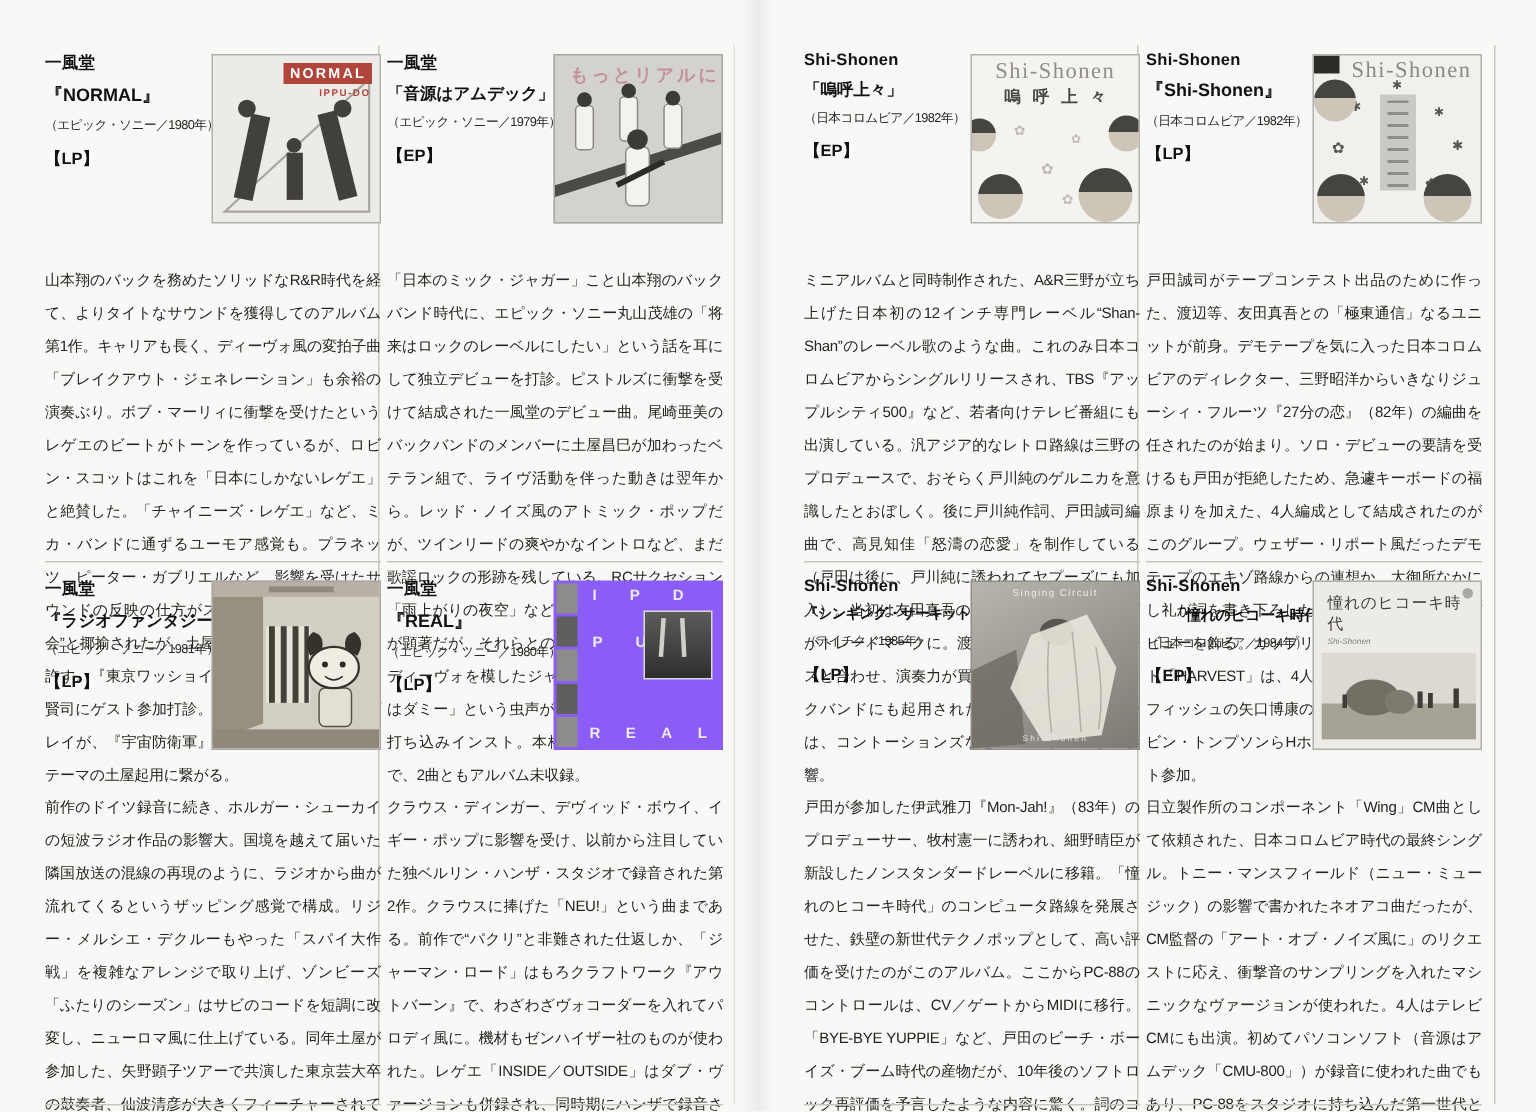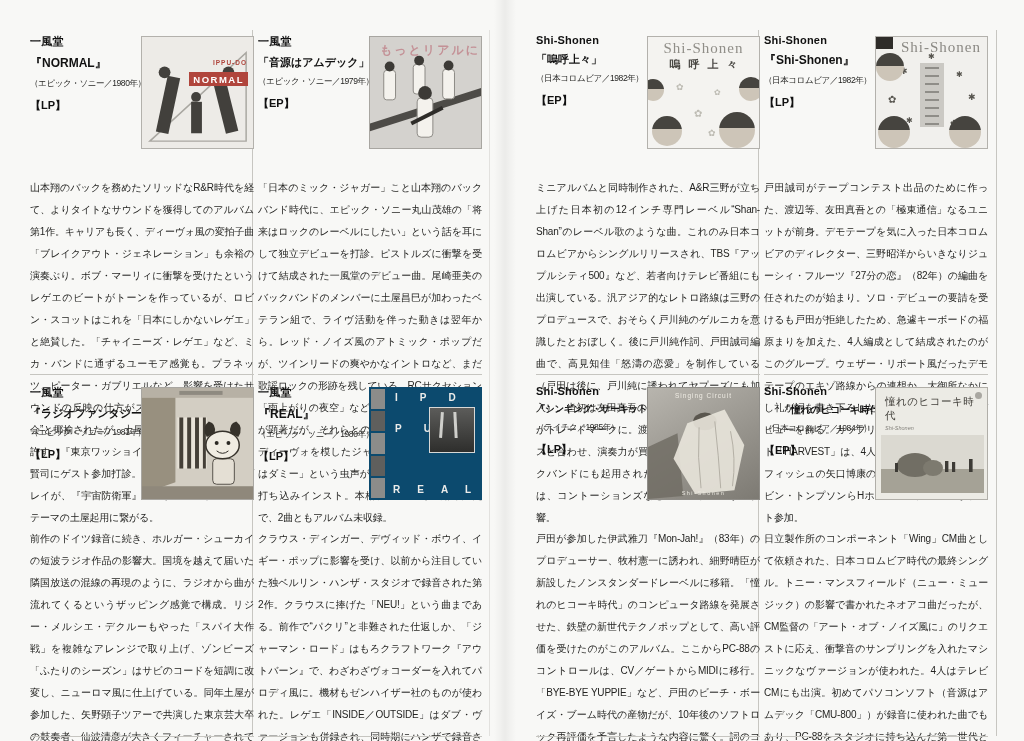--- a/index.html
+++ b/index.html
@@ -26,21 +26,21 @@
   .label{font-size:8.5px;color:#262624;margin-top:6px;white-space:nowrap;letter-spacing:-0.4px;}
   .format{font-size:11px;font-weight:bold;color:#111;margin-top:8px;}
   .body{font-size:10px;line-height:22px;text-align:justify;color:#242422;letter-spacing:-0.2px;}
 
   .cover{position:absolute;right:0;top:4px;width:113px;height:113px;box-sizing:border-box;overflow:hidden;}
   .cvsvg{position:absolute;left:0;top:0;width:100%;height:100%;}
 
   
   .cv1{background:#edebe7;border:1px solid #b3b1ac;}
   .cv1-box{position:absolute;top:5px;right:5px;background:#b0453c;color:#fff;font-weight:bold;
-    font-size:9.5px;letter-spacing:1.5px;padding:2px 4px 1px 4px;margin-top:30px;}
+    font-size:9.5px;letter-spacing:1.5px;padding:2px 4px 1px 4px;}
   .cv1-sub{position:absolute;top:22px;right:6px;color:#b0453c;font-weight:bold;font-size:6.5px;letter-spacing:1px;}
 
   
   .cv2{background:#d4d2ce;border:1px solid #a8a6a1;}
   .cv2-t{position:absolute;top:5px;left:10px;color:#c28b91;font-size:12px;font-weight:bold;
     letter-spacing:2px;opacity:.9;z-index:2;}
 
   
   .cv3{background:#f4f3f0;border:1px solid #b3b1ac;}
   .cv3-t{font-family:"Liberation Serif","DejaVu Serif",serif;color:#908e88;font-size:15px;
@@ -55,21 +55,21 @@
     text-align:right;padding:2px 6px 0 0;letter-spacing:1px;}
   .cv4-band{position:absolute;left:44px;top:26px;width:24px;height:64px;background:#cbc9c4;
     background-image:repeating-linear-gradient(180deg,#8f8d88 0 2px,rgba(0,0,0,0) 2px 8px);
     background-size:14px 100%;background-position:5px 4px;background-repeat:no-repeat;}
   .cv4 .fl{color:#57554f;}
 
   
   .cv5{background:#d8d4cb;border:1px solid #a8a6a1;}
 
   
-  .cv6{background:#0c4a6e;}
+  .cv6{background:#8b5cf6;}
   .cv6-strip{position:absolute;left:2px;top:2px;bottom:2px;width:14px;display:flex;flex-direction:column;gap:2px;}
   .cv6-strip div{flex:1;}
   .cv6-strip div:nth-child(odd){background:#8c8c8a;}
   .cv6-strip div:nth-child(even){background:#5f5f5d;}
   .cv6-l{position:absolute;left:26px;color:#ececea;font-weight:bold;font-size:10px;letter-spacing:22px;}
   .cv6-l3{letter-spacing:17px;left:24px;}
   .cv6-ph{position:absolute;right:7px;top:20px;width:44px;height:44px;border:1px solid #d8d8d6;
     background:linear-gradient(180deg,#5c5c5a,#2e2e2c);}
   .cv6-ph .st{position:absolute;background:#cfcfcb;width:3px;height:26px;top:4px;}
 

